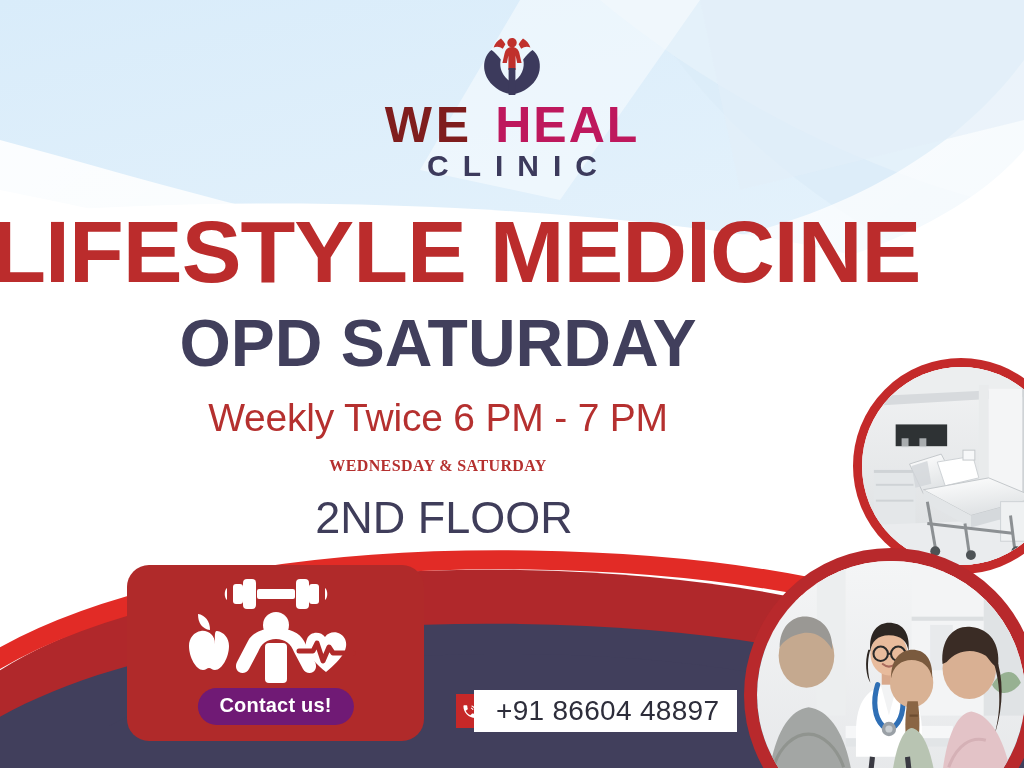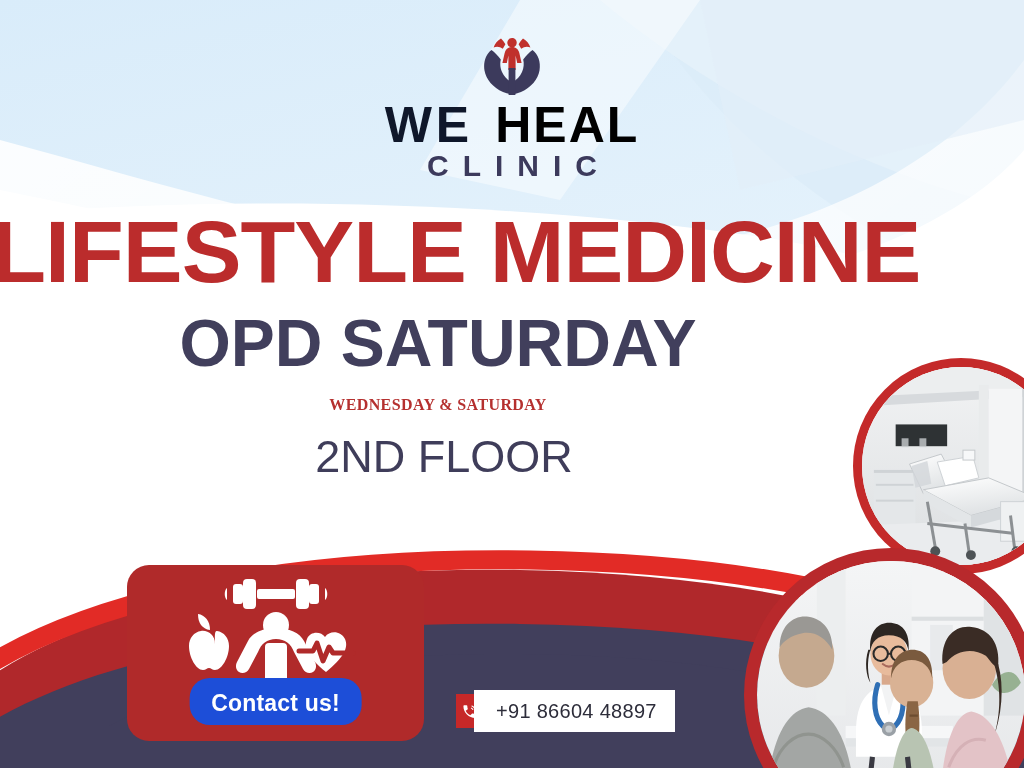--- a/index.html
+++ b/index.html
@@ -22,23 +22,23 @@
   }
   #logo-mark{display:block;margin:0 auto;}
   #logo-wordmark{
     margin-top:2px;
     font-weight:700;
     font-size:50px;
     letter-spacing:1px;
     line-height:1;
     white-space:nowrap;
   }
-  #logo-wordmark .we{color:#0f172a;letter-spacing:4px;}
+  #logo-wordmark .we{color:#7f1d1d;letter-spacing:4px;}
   #logo-wordmark .sp{display:inline-block;width:22px;}
-  #logo-wordmark .heal{color:#000000;letter-spacing:2px;}
+  #logo-wordmark .heal{color:#be185d;letter-spacing:2px;}
   #logo-sub{
     margin-top:1px;
     font-weight:700;font-size:30px;color:#3c3a5c;
     letter-spacing:14px;line-height:1;
     text-indent:14px;
     white-space:nowrap;
   }
 
   
   #headline-block{
@@ -93,39 +93,39 @@
 
   
   #icon-card{
     position:absolute;left:127px;top:565px;width:297px;height:176px;
     background:#b02a2a;border-radius:22px;z-index:40;
   }
   #icon-art{position:absolute;left:50%;top:8px;transform:translateX(-50%);}
   #contact-pill{
     position:absolute;left:50%;transform:translateX(-50%);
     bottom:16px;
-    background:#1d4ed8;color:#ffffff;
+    background:#701a75;color:#ffffff;
     border-radius:20px;
-    padding:12px 22px 8px 22px;
-    font-size:23px;font-weight:700;letter-spacing:0.2px;
+    padding:6px 22px 8px 22px;
+    font-size:20px;font-weight:700;letter-spacing:0.2px;
     white-space:nowrap;
   }
 
   
   #phone-row{
     position:absolute;left:456px;top:690px;height:42px;z-index:45;
     display:flex;align-items:stretch;
   }
   #phone-icon-box{
     width:26px;height:34px;margin-top:4px;
     background:#c62828;display:flex;align-items:center;justify-content:center;
   }
   #phone-number{
     background:#ffffff;color:#2d2d3a;
-    font-size:20px;font-weight:400;letter-spacing:0.3px;
+    font-size:28px;font-weight:400;letter-spacing:0.3px;
     display:flex;align-items:center;
     padding:0 18px 0 22px;margin-left:-8px;
     white-space:nowrap;
   }
 
   
   .photo-circle{position:absolute;border-radius:50%;overflow:hidden;}
   #photo-top{
     left:853px;top:358px;width:198px;height:198px;
     border:9px solid #c42a2a;z-index:30;
@@ -215,20 +215,21 @@
     </svg>
     <div id="logo-wordmark">
       <span class="we">WE</span><span class="sp"></span><span class="heal">HEAL</span>
     </div>
     <div id="logo-sub">CLINIC</div>
   </div>
 
   <div id="headline-block">
     <h1 id="title-main">LIFESTYLE MEDICINE</h1>
     <h2 id="title-sub">OPD SATURDAY</h2>
+    <div id="timing">Weekly Twice 6 PM - 7 PM</div>
     <div id="days">WEDNESDAY &amp; SATURDAY</div>
     <div id="floor">2ND FLOOR</div>
   </div>
 
   <div class="photo-circle" id="photo-top">
     <svg viewBox="0 0 200 200" preserveAspectRatio="xMidYMid slice">
       <defs>
         <linearGradient id="roomWall" x1="0" y1="0" x2="0" y2="1">
           <stop offset="0" stop-color="#f2f3f4"></stop>
           <stop offset="1" stop-color="#dcdfe1"></stop>

